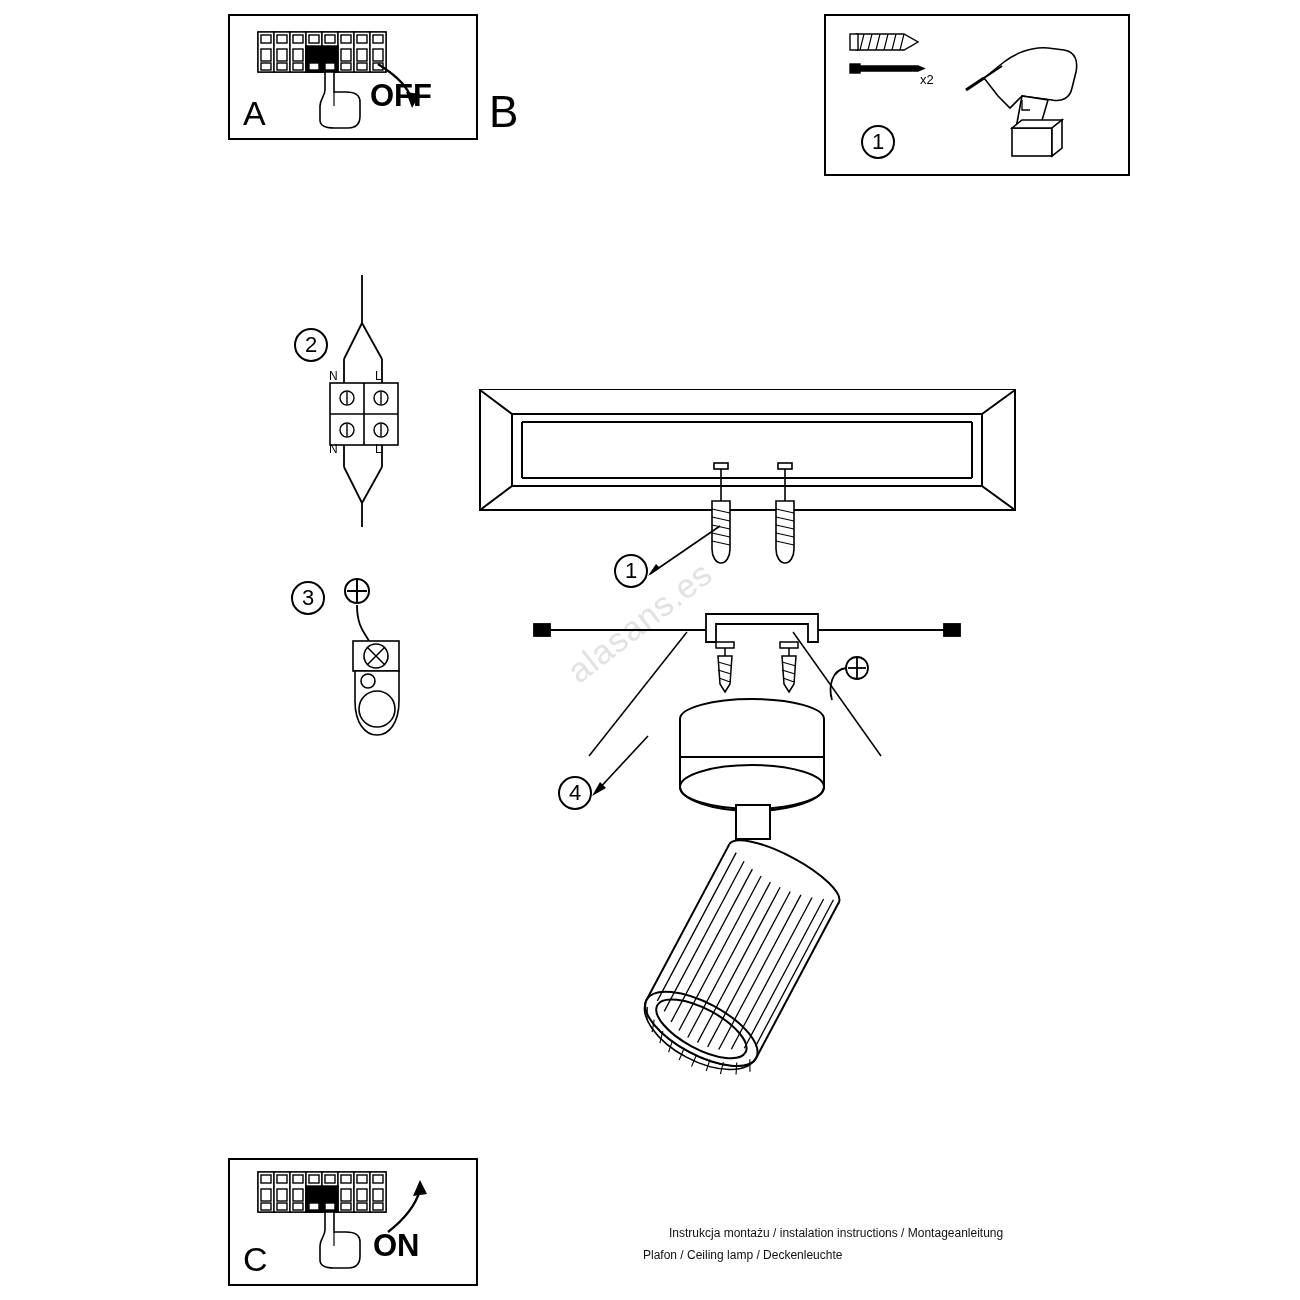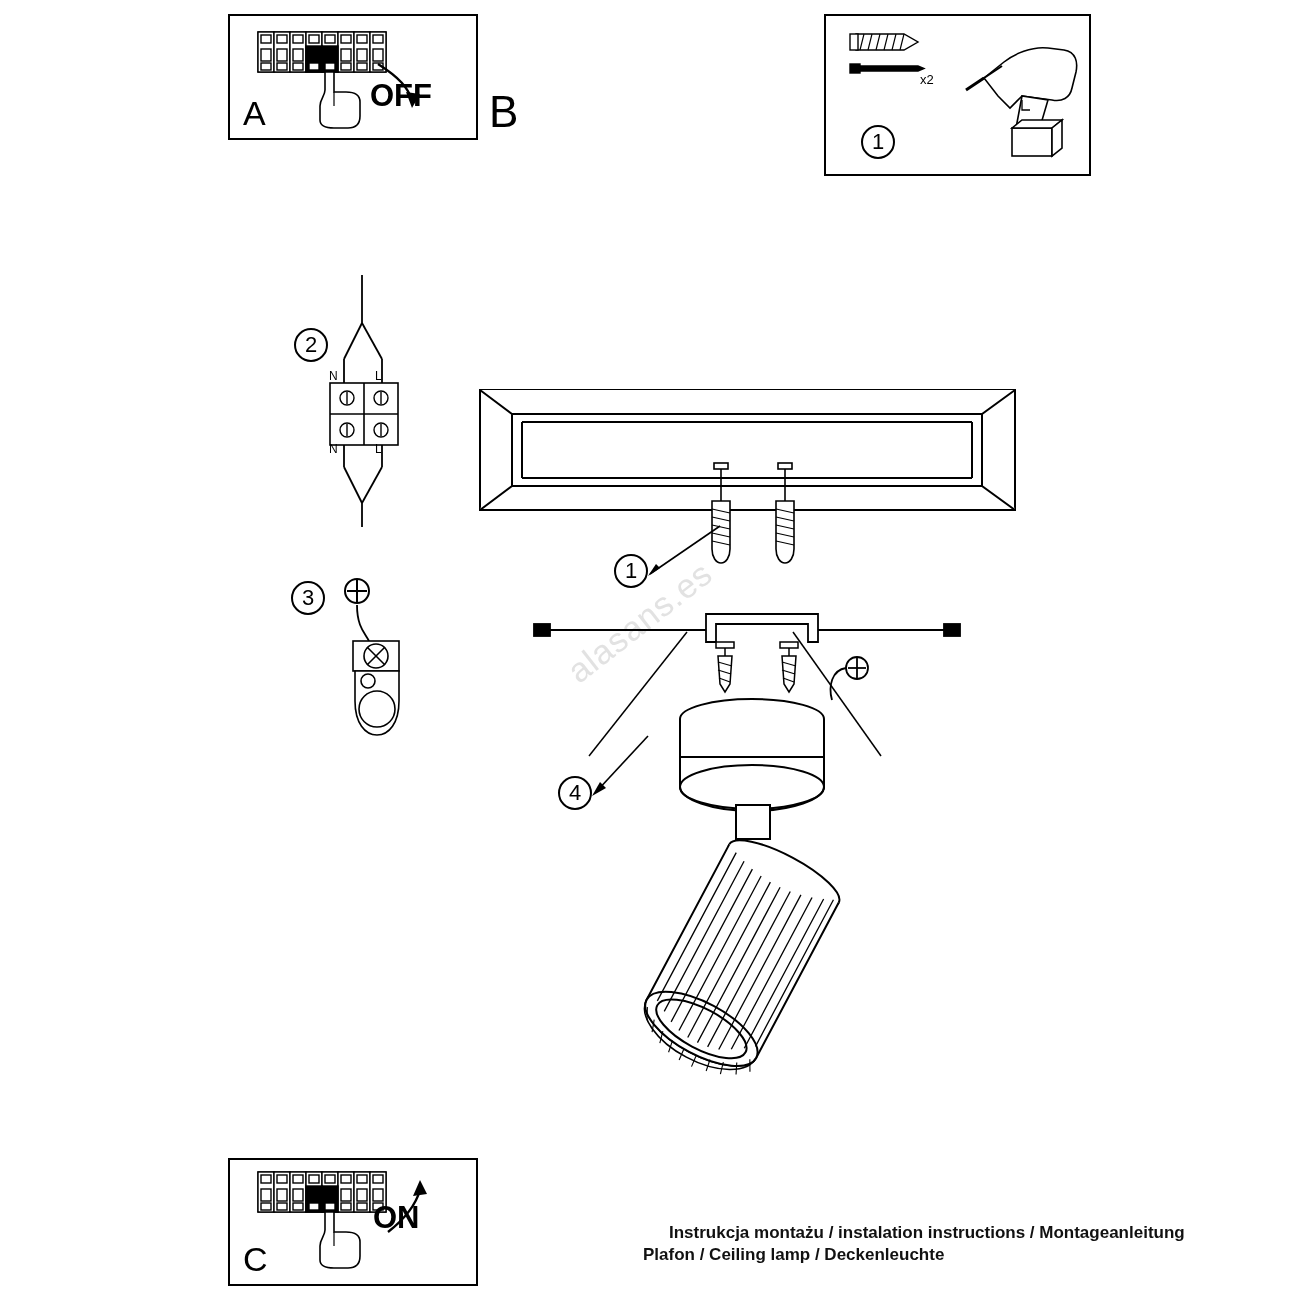--- a/index.html
+++ b/index.html
@@ -49,24 +49,23 @@
     line-height: 30px;
     background: #fff;
   }
   .tinylabel {
     position: absolute;
     font-size: 12px;
     line-height: 1;
   }
   .footer {
     position: absolute;
-    font-size: 17px;
+    font-size: 12px;
     line-height: 22px;
     color: #111;
-    font-weight: bold;
   }
   .watermark {
     position: absolute;
     font-size: 34px;
     color: #e2e2e2;
     transform: rotate(-38deg);
     transform-origin: left top;
     white-space: nowrap;
     user-select: none;
     letter-spacing: 1px;
@@ -143,21 +142,21 @@
         <path d="M148 48 C170 62 178 72 182 84"></path>
       </g>
       <polygon points="182,92 176,76 190,78" fill="#000"></polygon>
     </svg>
   </div>
   <div class="step-letter" style="left:243px; top:96px;">A</div>
   <div class="onoff" style="left:370px; top:80px;">OFF</div>
 
   <div class="step-letter" style="left:489px; top:90px; font-size:44px;">B</div>
 
-  <div class="box" style="left:824px; top:14px; width:267px; height:162px;">
+  <div class="box" style="left:824px; top:14px; width:306px; height:162px;">
     <svg width="281" height="158" viewBox="0 0 281 158">
 
       <g stroke="#000" stroke-width="1.4" fill="#fff">
         <path d="M30 18 L78 18 L92 26 L78 34 L30 34 Z"></path>
         <g stroke-width="1.1">
           <path d="M38 18 L34 34"></path>
             <path d="M46 18 L42 34"></path>
             <path d="M54 18 L50 34"></path>
           <path d="M62 18 L58 34"></path>
             <path d="M70 18 L66 34"></path>
@@ -487,18 +486,18 @@
         <path d="M104 72 L104 86" stroke-width="1.2"></path>
       </g>
 
       <g stroke="#000" stroke-width="2.4" fill="none">
         <path d="M158 72 C176 58 186 44 190 30"></path>
       </g>
       <polygon points="190,20 183,36 197,34" fill="#000"></polygon>
     </svg>
   </div>
   <div class="step-letter" style="left:243px; top:1242px;">C</div>
-  <div class="onoff" style="left:373px; top:1202px;">ON</div>
+  <div class="onoff" style="left:373px; top:1230px;">ON</div>
 
   <div class="footer" style="left:669px; top:1222px;">Instrukcja montażu / instalation instructions / Montageanleitung</div>
   <div class="footer" style="left:643px; top:1244px;">Plafon / Ceiling lamp / Deckenleuchte</div>
 
 </div>
 
 </body></html>

